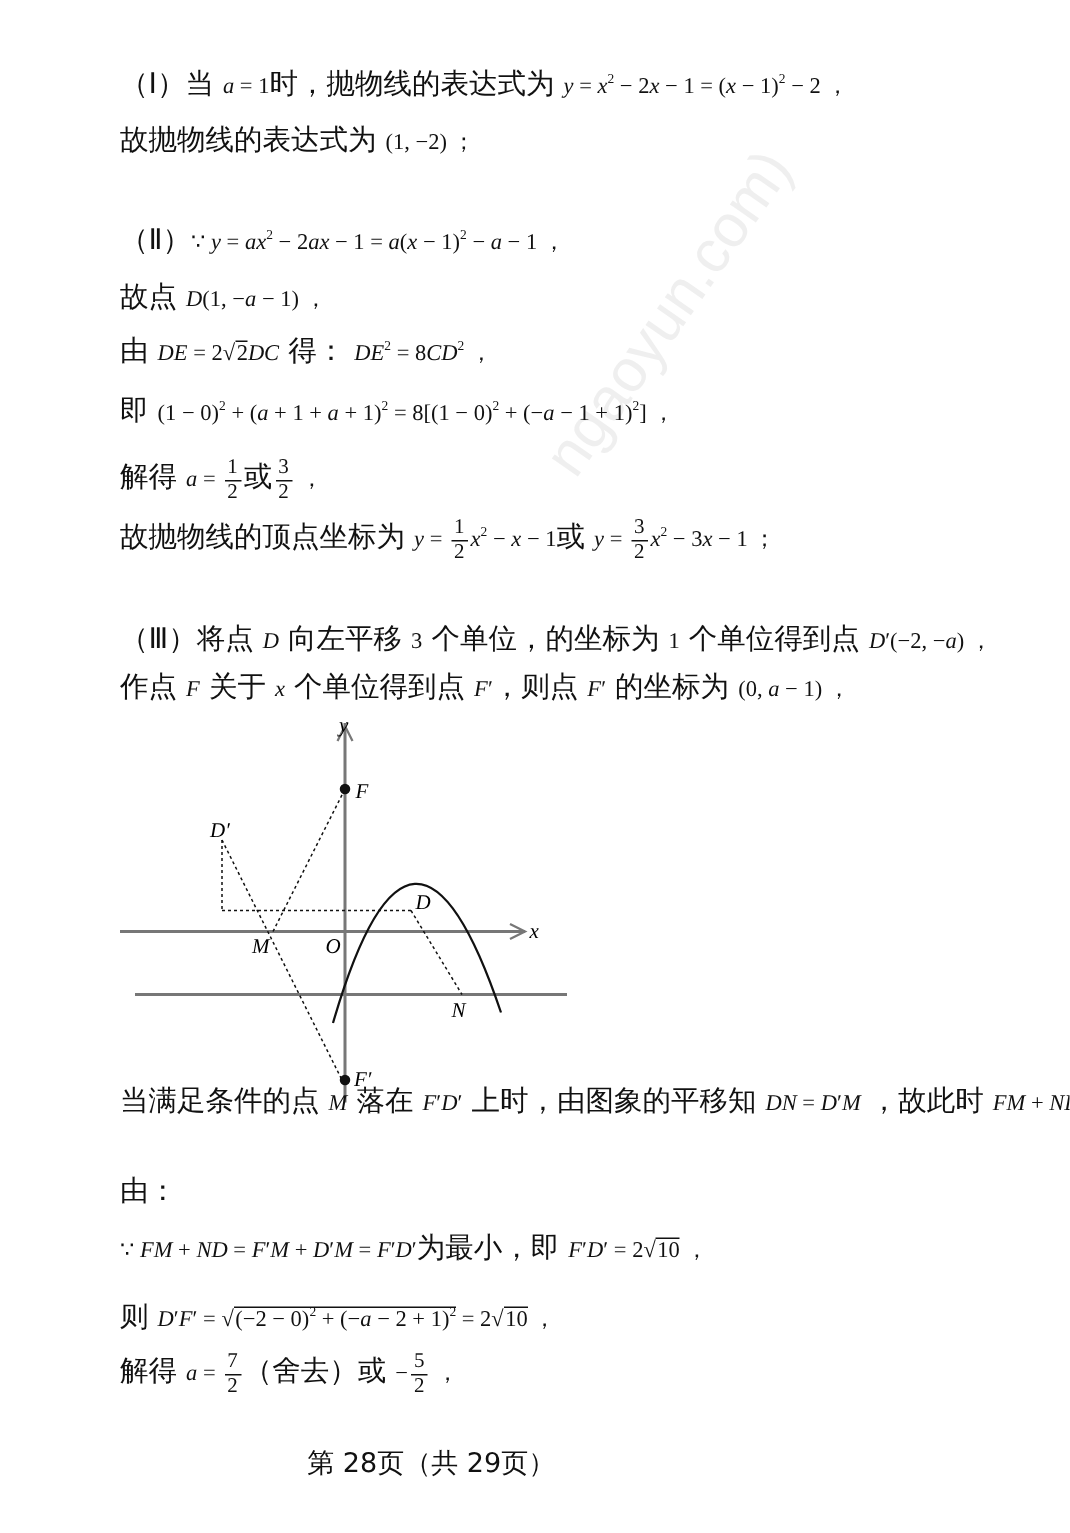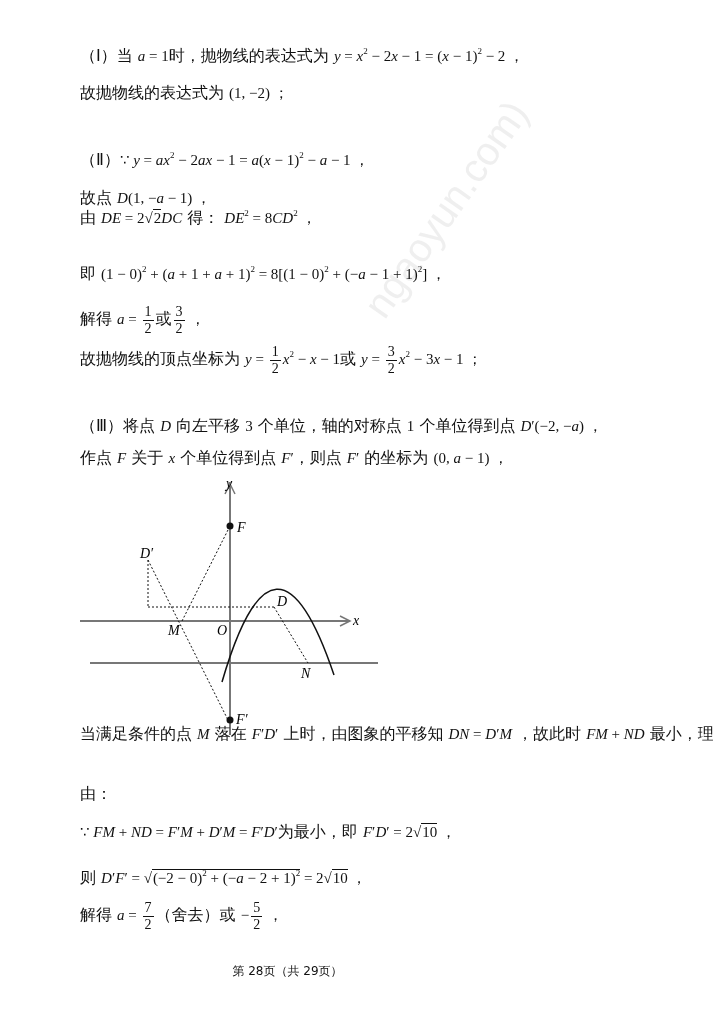--- a/index.html
+++ b/index.html
@@ -1,27 +1,27 @@
 <!DOCTYPE html>
 <html><head>
 <meta charset="utf-8">
 <style>
   html, body { margin:0; padding:0; background:#ffffff; }
   body { width:713px; height:1022px; position:relative; overflow:hidden;
          font-family:"Liberation Serif", "DejaVu Serif", serif; color:#111; }
   .line { position:absolute; left:80px; font-size:15px; white-space:nowrap; line-height:20px; }
-  .cn { font-family:"DejaVu Sans", "Liberation Sans", sans-serif; font-size:16px; }
+  .cn { font-family:"DejaVu Sans", "Liberation Sans", sans-serif; font-size:19px; }
   .m { font-family:"Liberation Serif", "DejaVu Serif", serif; font-size:15px; }
   .i { font-style:italic; }
   sup { font-size:9px; vertical-align:7px; line-height:0; }
   .frac { display:inline-flex; flex-direction:column; align-items:center; vertical-align:middle; margin:0 2px; font-size:14px; line-height:16px; }
   .frac .num { border-bottom:1px solid #111; padding:0 2px; }
   .sqrt { border-top:1px solid #111; padding-left:1px; }
   .footer { position:absolute; top:963px; left:0; width:575px; text-align:center;
-            font-family:"DejaVu Sans", "Liberation Sans", sans-serif; font-size:12px; }
+            font-family:"DejaVu Sans", "Liberation Sans", sans-serif; font-size:18px; }
   .watermark { position:absolute; left:355px; top:300px; font-family:"Liberation Sans", sans-serif;
                font-size:40px; color:rgba(190,190,190,0.25); transform:rotate(-55deg); transform-origin:left top; }
   svg text { font-family:"Liberation Serif", serif; font-style:italic; font-size:14px; }
 </style>
 </head>
 <body>
 
 <div class="watermark">ngaoyun.com)</div>
 
 <div class="line" style="top:46px">
@@ -30,21 +30,21 @@
 <div class="line" style="top:83px">
   <span class="cn">故抛物线的表达式为 </span><span class="m">(1, −2) ；</span>
 </div>
 
 <div class="line" style="top:150px">
   <span class="cn">（Ⅱ）</span><span class="m">∵ <i>y</i> = <i>ax</i><sup>2</sup> − 2<i>ax</i> − 1 = <i>a</i>(<i>x</i> − 1)<sup>2</sup> − <i>a</i> − 1 ，</span>
 </div>
 <div class="line" style="top:188px">
   <span class="cn">故点 </span><span class="m"><i>D</i>(1, −<i>a</i> − 1) ，</span>
 </div>
-<div class="line" style="top:208px">
+<div class="line" style="top:224px">
   <span class="cn">由 </span><span class="m"><i>DE</i> = 2√<span class="sqrt">2</span><i>DC</i></span><span class="cn"> 得： </span><span class="m"><i>DE</i><sup>2</sup> = 8<i>CD</i><sup>2</sup> ，</span>
 </div>
 <div class="line" style="top:264px">
   <span class="cn">即 </span><span class="m">(1 − 0)<sup>2</sup> + (<i>a</i> + 1 + <i>a</i> + 1)<sup>2</sup> = 8[(1 − 0)<sup>2</sup> + (−<i>a</i> − 1 + 1)<sup>2</sup>] ，</span>
 </div>
 <div class="line" style="top:304px">
   <span class="cn">解得 </span><span class="m"><i>a</i> = </span><span class="frac m">
       <span class="num">1</span>
       <span>2</span>
     </span><span class="cn">或</span><span class="frac m">
@@ -56,21 +56,21 @@
   <span class="cn">故抛物线的顶点坐标为 </span><span class="m"><i>y</i> = </span><span class="frac m">
       <span class="num">1</span>
       <span>2</span>
     </span><span class="m"><i>x</i><sup>2</sup> − <i>x</i> − 1</span><span class="cn">或 </span><span class="m"><i>y</i> = </span><span class="frac m">
       <span class="num">3</span>
       <span>2</span>
     </span><span class="m"><i>x</i><sup>2</sup> − 3<i>x</i> − 1 ；</span>
 </div>
 
 <div class="line" style="top:416px">
-  <span class="cn">（Ⅲ）将点 </span><span class="m i">D</span><span class="cn"> 向左平移 </span><span class="m">3</span><span class="cn"> 个单位，轴的对称点 </span><span class="m">1</span><span class="cn"> 个单位得到点 </span><span class="m"><i>D</i>′(−2, −<i>a</i>) ，</span>
+  <span class="cn">（Ⅲ）将点 </span><span class="m i">D</span><span class="cn"> 向左平移 </span><span class="m">3</span><span class="cn"> 个单位，的坐标为 </span><span class="m">1</span><span class="cn"> 个单位得到点 </span><span class="m"><i>D</i>′(−2, −<i>a</i>) ，</span>
 </div>
 <div class="line" style="top:448px">
   <span class="cn">作点 </span><span class="m i">F</span><span class="cn"> 关于 </span><span class="m i">x</span><span class="cn"> 个单位得到点 </span><span class="m"><i>F</i>′</span><span class="cn">，则点 </span><span class="m"><i>F</i>′</span><span class="cn"> 的坐标为 </span><span class="m">(0, <i>a</i> − 1) ，</span>
 </div>
 
 <svg style="position:absolute;left:70px;top:470px" width="320" height="270" viewBox="0 0 320 270">
 
   <line x1="160" y1="12" x2="160" y2="265" stroke="#777" stroke-width="2"></line>
   <polyline points="155,24 160,14 165,24" fill="none" stroke="#777" stroke-width="1.5"></polyline>
   <line x1="10" y1="151" x2="280" y2="151" stroke="#777" stroke-width="2"></line>

